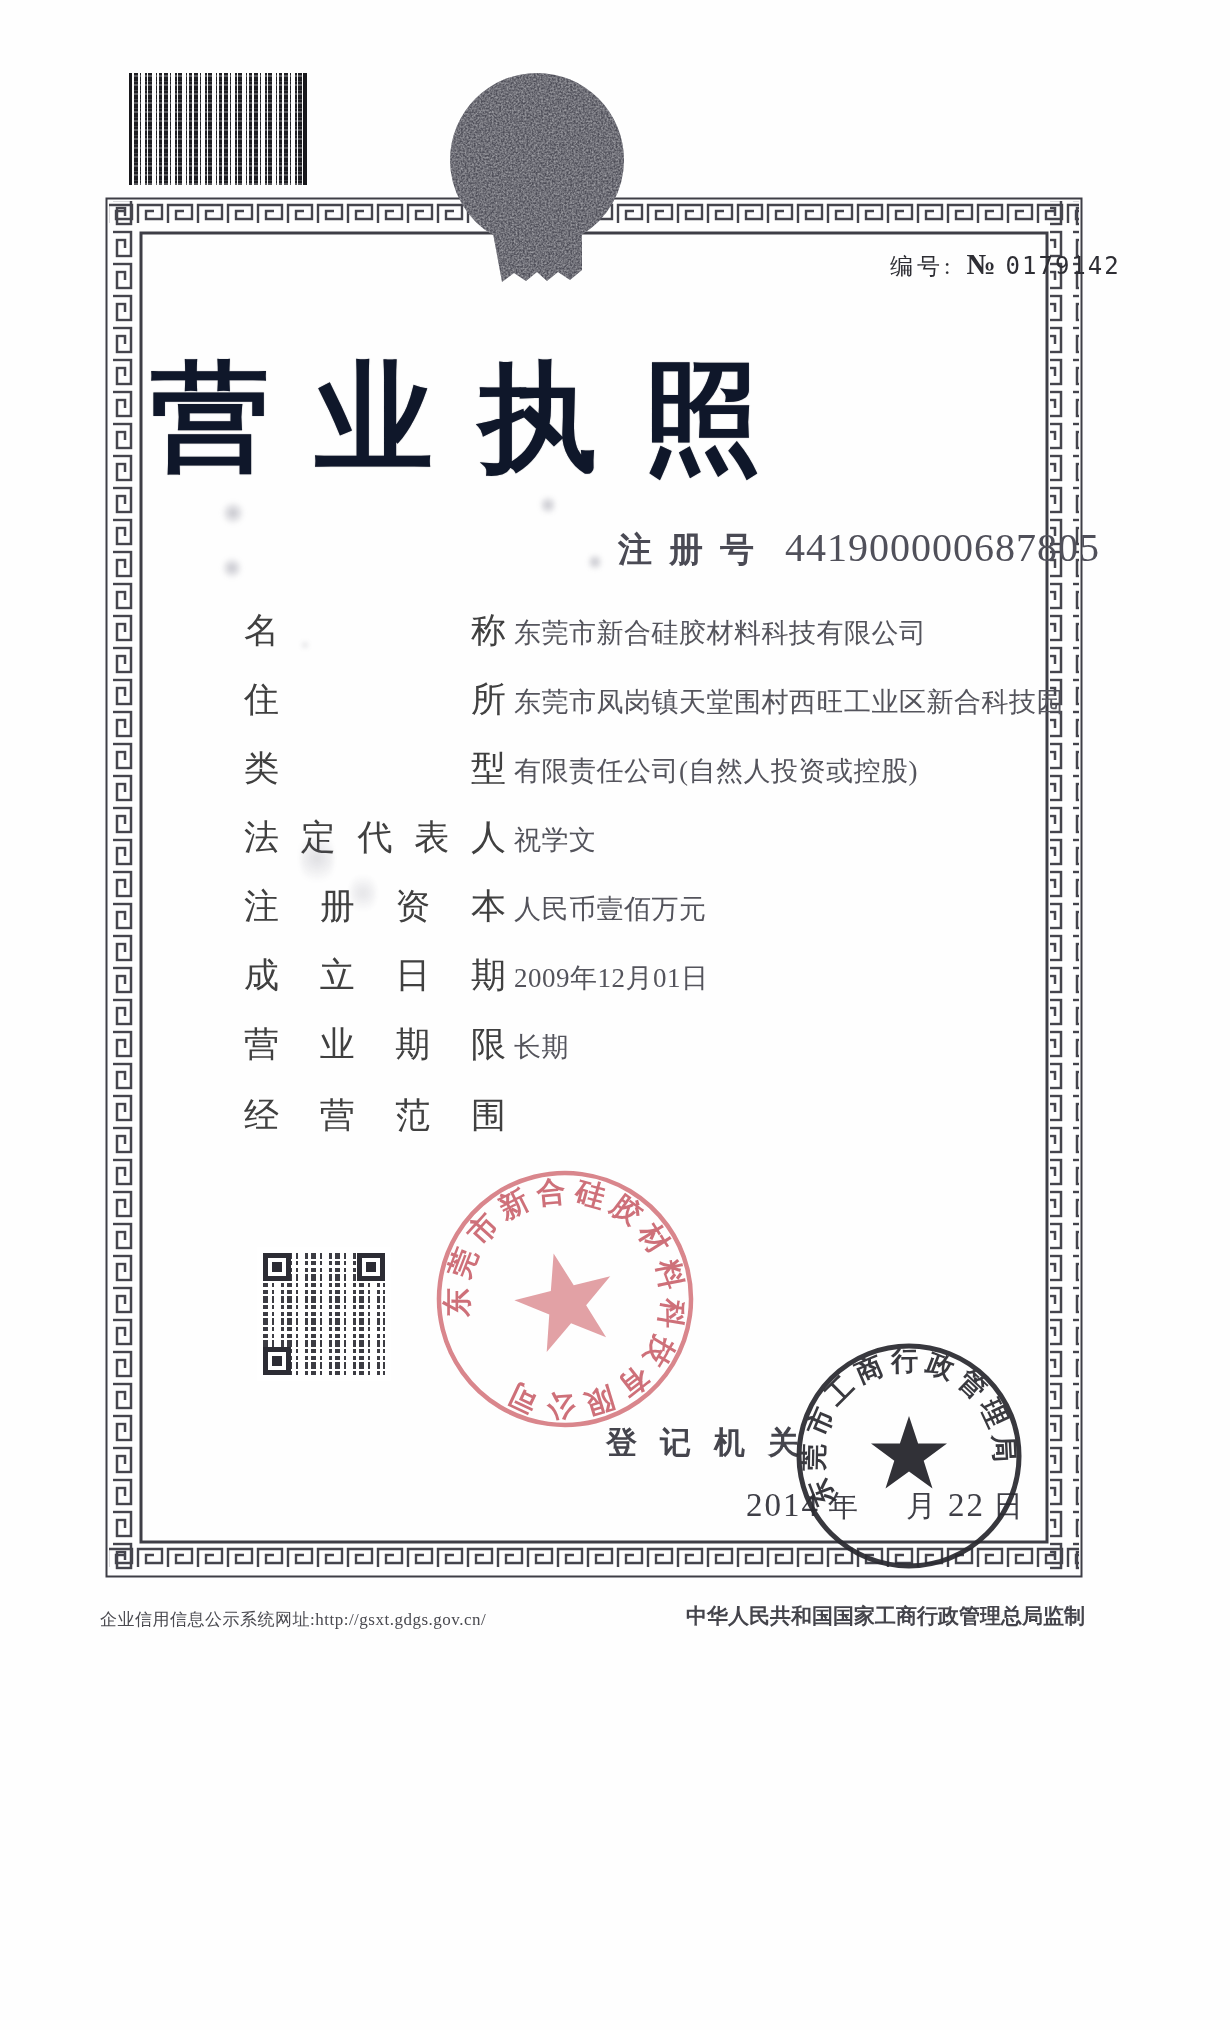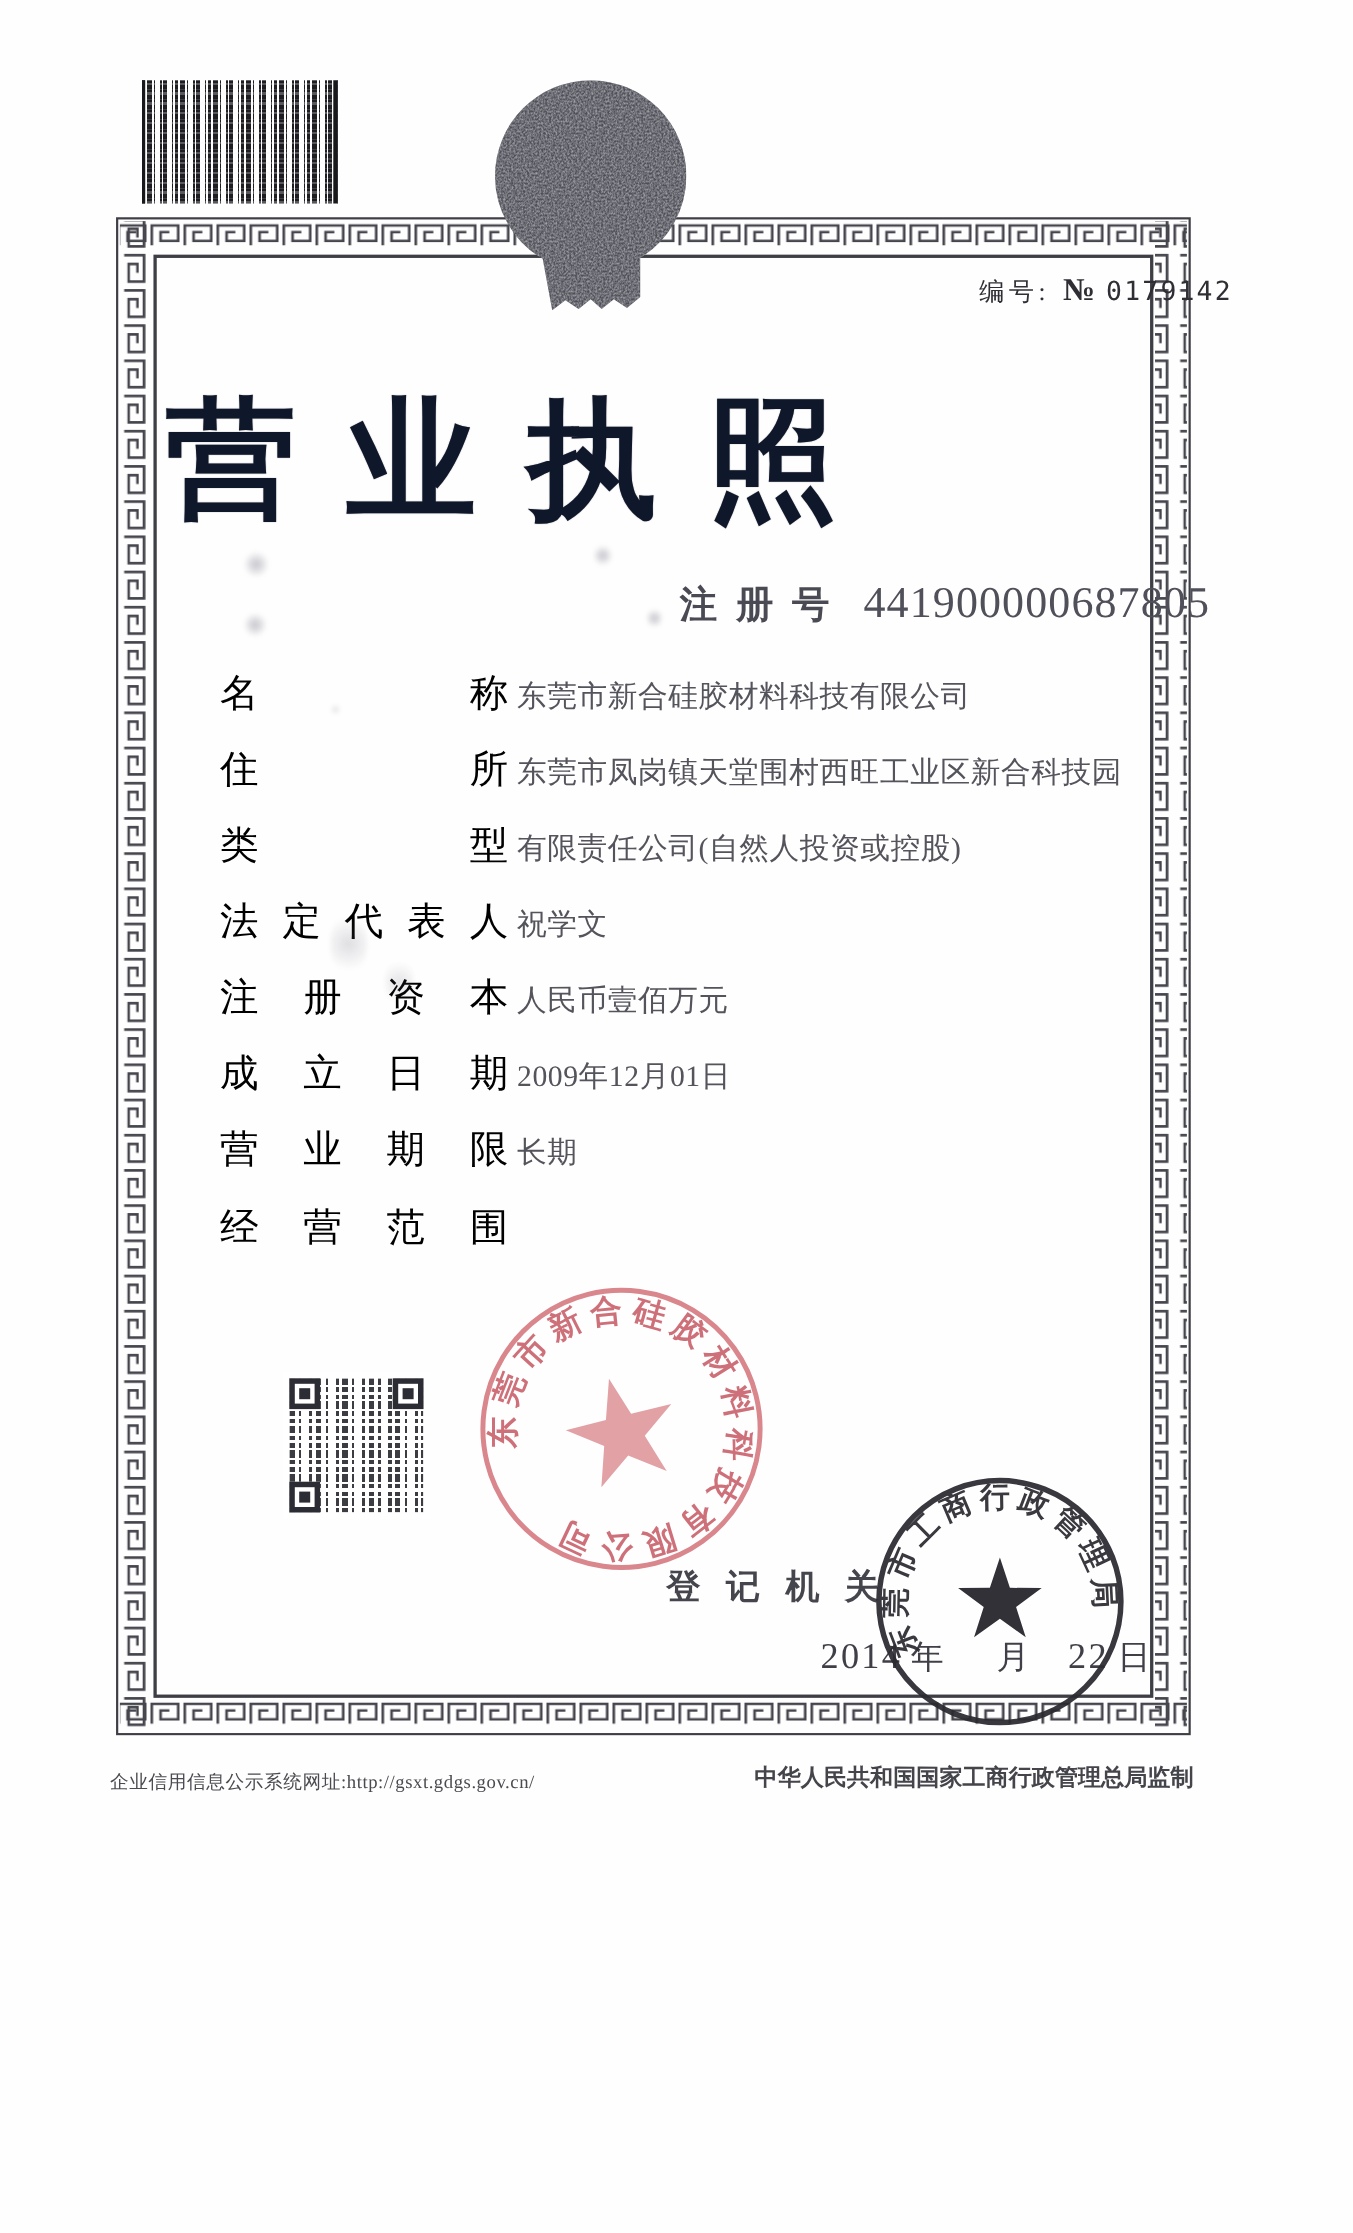--- a/index.html
+++ b/index.html
@@ -39,21 +39,21 @@
   }
   
   .regline{position:absolute; left:618px; top:524px; display:flex; align-items:baseline;}
   .regline .lab{font-size:34px; letter-spacing:17px; color:#4a4a54; font-weight:600;}
   .regline .num{font-size:40px; color:#50505a; margin-left:14px; letter-spacing:1px;}
   
   .fields{position:absolute; left:200px; top:612px; width:862px;}
   .frow{display:flex; align-items:baseline; margin-bottom:30px;}
   .f-label{
     flex:0 0 262px; width:262px; font-size:35px; line-height:38px; font-weight:500;
-    color:#000000; text-align:justify; text-align-last:justify; margin-right:8px;
+    color:#404040; text-align:justify; text-align-last:justify; margin-right:8px;margin-left:44px;
   }
   .f-value{font-size:27px; color:#54545c; padding-left:0; letter-spacing:.5px; white-space:nowrap;}
   .f-value.scope{font-size:20.5px; line-height:1.46; width:580px; white-space:normal; letter-spacing:0;}
   .frow.scope-row{align-items:center;}
   .frow.scope-row .f-label{position:relative; top:2px;}
   
   .qr{position:absolute; left:257px; top:1247px; width:134px; height:134px; background:#fff;}
   .qr .mods{
     position:absolute; inset:6px;
     background:repeating-linear-gradient(90deg,#2c2c34 0 5px,rgba(0,0,0,0) 5px 9px,#2c2c34 9px 11px,rgba(0,0,0,0) 11px 18px,#2c2c34 18px 21px,rgba(0,0,0,0) 21px 24px);
@@ -66,21 +66,21 @@
   .finder.tl{left:6px; top:6px;} .finder.tr{right:6px; top:6px;} .finder.bl{left:6px; bottom:6px;}
   
   .seal-red{position:absolute; left:424px; top:1158px; transform:rotate(-14deg); opacity:.9;}
   .seal-black{position:absolute; left:786px; top:1326px; opacity:.93;}
   
   .registrar{position:absolute; left:606px; top:1422px; font-size:31px; font-weight:600; color:#45454d; letter-spacing:23px; white-space:nowrap;}
   .dateline{position:absolute; left:746px; top:1486px; display:flex; align-items:baseline; color:#3f3f47; white-space:nowrap;}
   .dateline .num{font-size:33px; letter-spacing:2px;}
   .dateline .unit{font-size:30px; margin-left:8px;}
   .dateline .gap-m{margin-left:48px;}
-  .dateline .gap-d{margin-left:35px;}
+  .dateline .gap-d{margin-left:12px;}
   
   .footer-left{position:absolute; left:100px; top:1608px; font-size:17px; color:#4a4a50; letter-spacing:.5px;}
   .footer-right{position:absolute; left:640px; top:1602px; width:445px; text-align:right; font-size:21px; font-weight:600; color:#44444b;}
   
   .smudge{position:absolute; border-radius:50%; filter:blur(2px); background:radial-gradient(circle,rgba(90,90,110,.35),rgba(90,90,110,0) 70%);}
   .s1{left:222px; top:500px; width:22px; height:26px;}
   .s2{left:540px; top:494px; width:16px; height:22px;}
   .s3{left:222px; top:556px; width:20px; height:24px;}
   .s4{left:588px; top:552px; width:14px; height:20px;}
   .s5{left:300px; top:640px; width:10px; height:10px; opacity:.5;}

